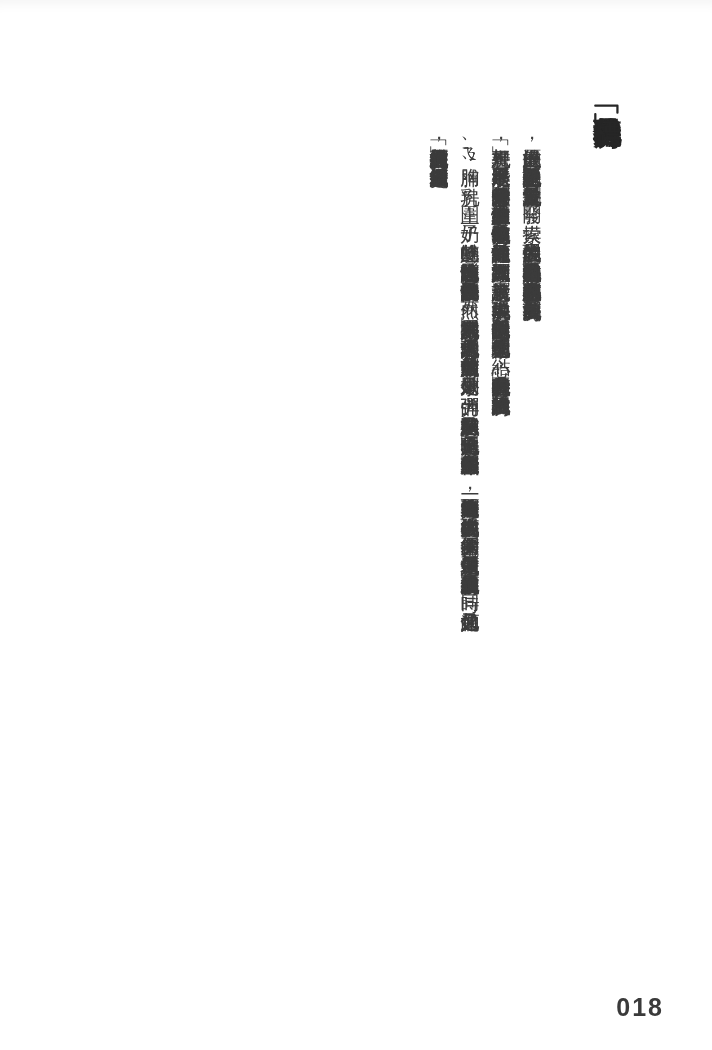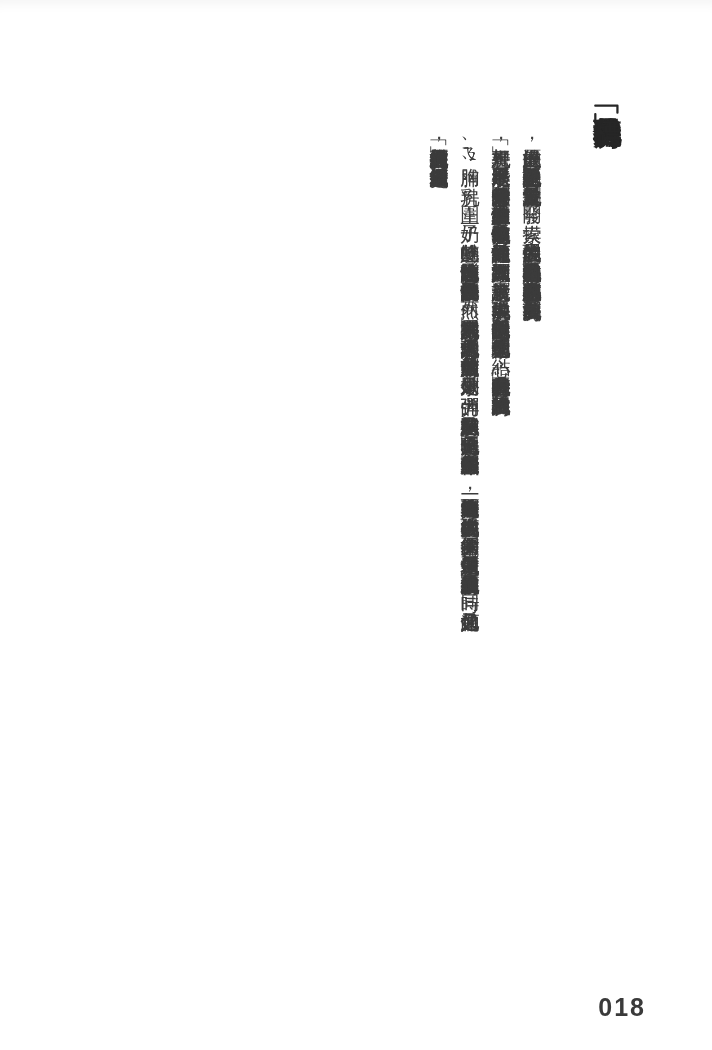--- a/index.html
+++ b/index.html
@@ -42,21 +42,21 @@
   .para {
     margin: 0;
     font-size: 19px;
     line-height: 31px;
     text-indent: 2em;
     letter-spacing: 0;
     font-weight: 400;
   }
   .page-number {
     position: absolute;
-    right: 66px;
+    right: 48px;
     bottom: 28px;
     font-family: "Liberation Sans", sans-serif;
     font-size: 25px;
     font-weight: 700;
     letter-spacing: 2px;
     color: #3a3a3a;
     margin-left: 36px;
   }
 </style>
 </head>

